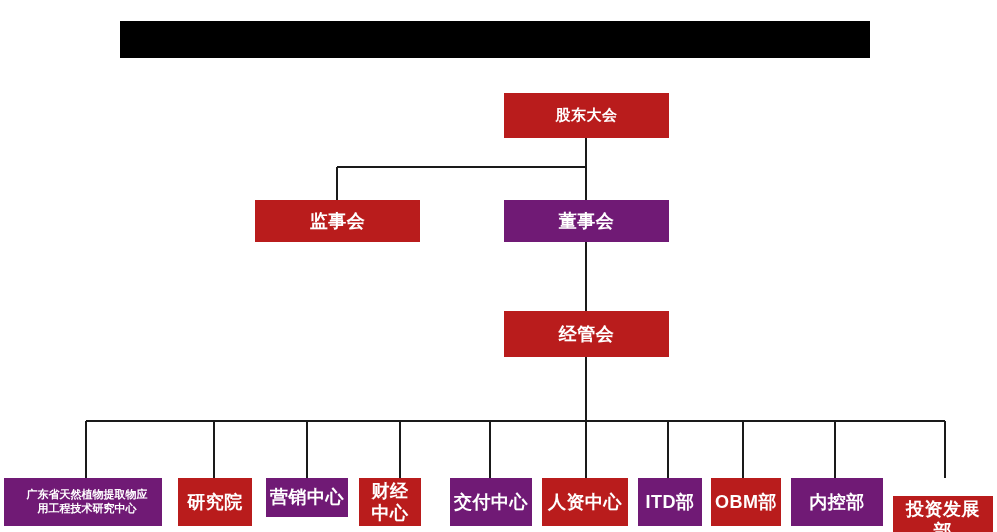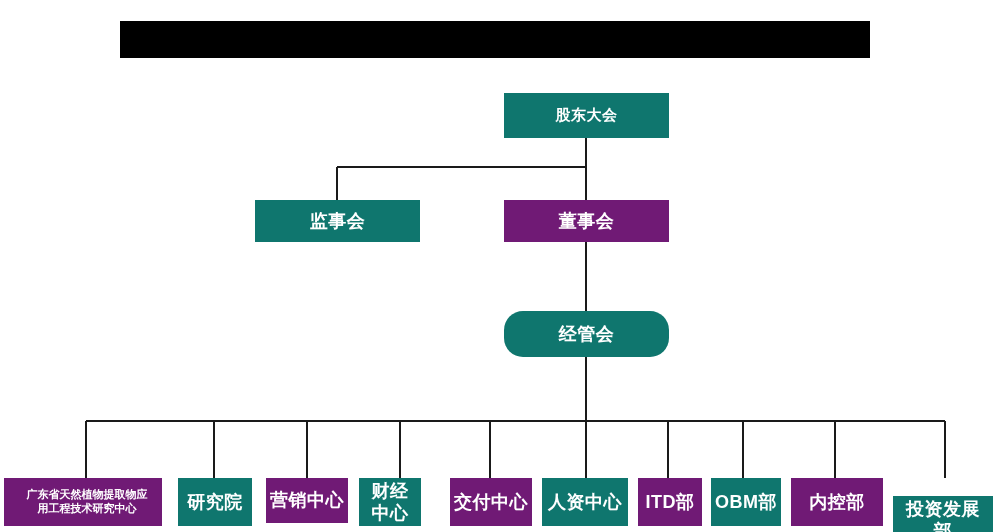--- a/index.html
+++ b/index.html
@@ -38,21 +38,21 @@
     display: flex;
     align-items: center;
     justify-content: center;
     text-align: center;
     color: #ffffff;
     font-weight: bold;
     line-height: 1.25;
     letter-spacing: 0.5px;
     user-select: none;
   }
-  .node.tone-dark  { background: #0f766e; align-items: center; }
+  .node.tone-dark  { background: #b91c1c; align-items: center; }
   .node.tone-light { background: #701a75; }
   .node .node-label {
     display: block;
     padding: 0 4px;
     white-space: pre-line;
   }
   .size-lg { font-size: 15px; }
   .size-md { font-size: 18px; }
   .size-xs { font-size: 11px; letter-spacing: 0px; }
 </style>
@@ -88,34 +88,34 @@
   </div>
 
   <div class="node tone-dark size-md" style="left:255px; top:200px; width:165px; height:42px;">
     <span class="node-label">监事会</span>
   </div>
 
   <div class="node tone-light size-md" style="left:504px; top:200px; width:165px; height:42px;">
     <span class="node-label">董事会</span>
   </div>
 
-  <div class="node tone-dark size-md" style="left:504px; top:311px; width:165px; height:46px;border-radius:19px;">
+  <div class="node tone-dark size-md" style="left:504px; top:311px; width:165px; height:46px;">
     <span class="node-label">经管会</span>
   </div>
 
   <div class="node tone-light size-xs" style="left:4px; top:478px; width:158px; height:48px;padding-left:8px;">
     <span class="node-label">广东省天然植物提取物应
 用工程技术研究中心</span>
   </div>
 
   <div class="node tone-dark size-md" style="left:178px; top:478px; width:74px; height:48px;">
     <span class="node-label">研究院</span>
   </div>
 
-  <div class="node tone-light size-md" style="left:266px; top:478px; width:82px; height:45px;">
+  <div class="node tone-light size-md" style="left:266px; top:478px; width:82px; height:39px;">
     <span class="node-label">营销中心</span>
   </div>
 
   <div class="node tone-dark size-md" style="left:359px; top:478px; width:62px; height:48px;">
     <span class="node-label">财经中心</span>
   </div>
 
   <div class="node tone-light size-md" style="left:450px; top:478px; width:82px; height:48px;">
     <span class="node-label">交付中心</span>
   </div>

